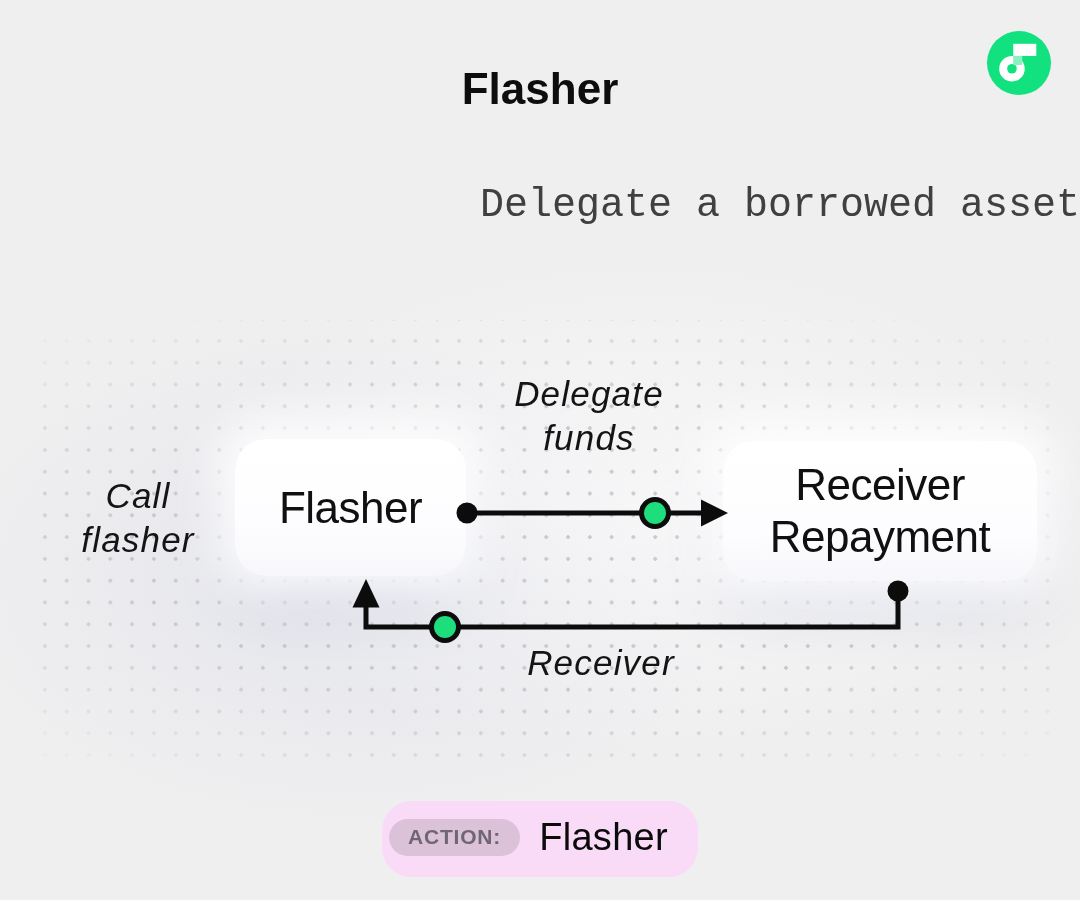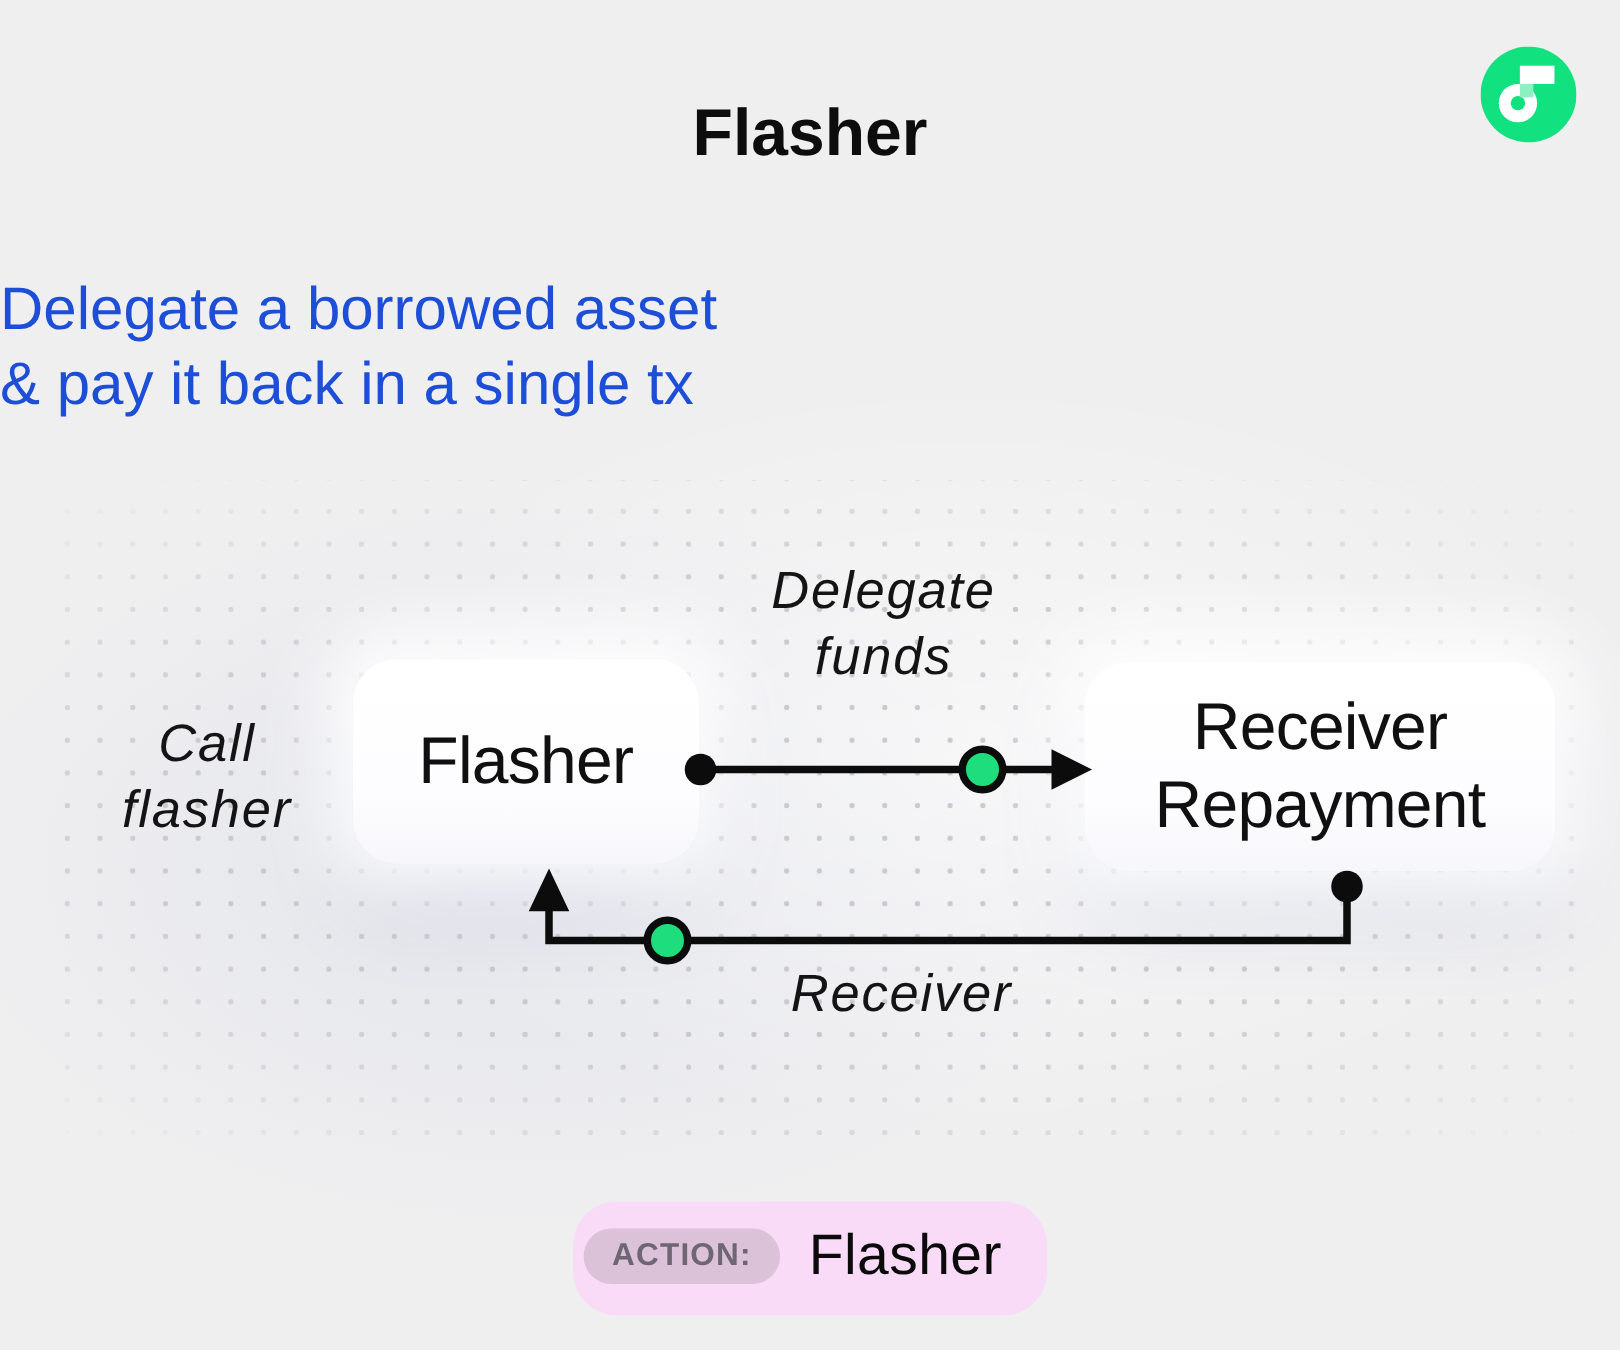--- a/index.html
+++ b/index.html
@@ -21,21 +21,21 @@
     background-size:21.8px 21.8px;background-position:6px 10px;opacity:.85;
     -webkit-mask-image:radial-gradient(78% 64% at 50% 50%, #000 52%, transparent 99%);
     mask-image:radial-gradient(78% 64% at 50% 50%, #000 52%, transparent 99%);
   }
   .title{
     position:absolute;left:0;top:64px;width:1080px;margin:0;z-index:3;
     text-align:center;font-size:44px;font-weight:800;letter-spacing:0;
   }
   .subtitle{
     position:absolute;left:0;top:181px;width:1080px;z-index:3;
-    text-align:left;font-size:40px;font-weight:400;line-height:50px;color:#1d4ed8;
+    text-align:right;font-size:40px;font-weight:400;line-height:50px;color:#404040;font-family:Liberation Mono, monospace;
   }
   .logo{position:absolute;left:987px;top:31px;width:64px;height:64px;z-index:3;}
   .node{
     position:absolute;z-index:2;background:linear-gradient(180deg,#ffffff 0%,#fdfdff 65%,#f7f7fb 100%);
     border-radius:30px;display:flex;align-items:center;justify-content:center;text-align:center;
     font-size:44px;letter-spacing:-0.5px;line-height:1.18;color:#101010;
     box-shadow:0 0 45px 22px rgba(255,255,255,0.9), 0 28px 55px -6px rgba(125,135,175,0.38);
   }
   .node-flasher{left:235px;top:439px;width:231px;height:137px;}
   .node-receiver{left:723px;top:441px;width:314px;height:140px;padding:0 30px;box-sizing:border-box;}
@@ -63,21 +63,20 @@
 <body>
 
 <div class="canvas">
   <div class="bg-glow"></div>
   <div class="dots"></div>
 
   <h1 class="title">Flasher</h1>
 
   <div class="subtitle">
     <div>Delegate a borrowed asset</div>
-    <div>&amp; pay it back in a single tx</div>
   </div>
 
   <div class="logo">
     <svg width="64" height="64" viewBox="0 0 100 100">
       <circle cx="50" cy="50" r="50" fill="#12e180"></circle>
       <rect x="41" y="20" width="36" height="19" fill="#ffffff"></rect>
       <circle cx="39" cy="59" r="20" fill="#ffffff"></circle>
       <circle cx="39" cy="59" r="7.5" fill="#12e180"></circle>
       <rect x="41" y="39" width="14" height="14" fill="#8df0c0"></rect>
     </svg>

